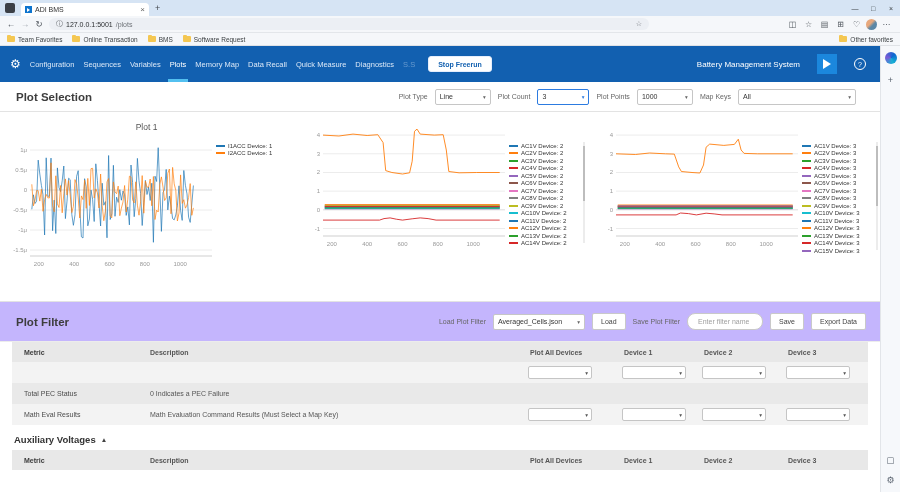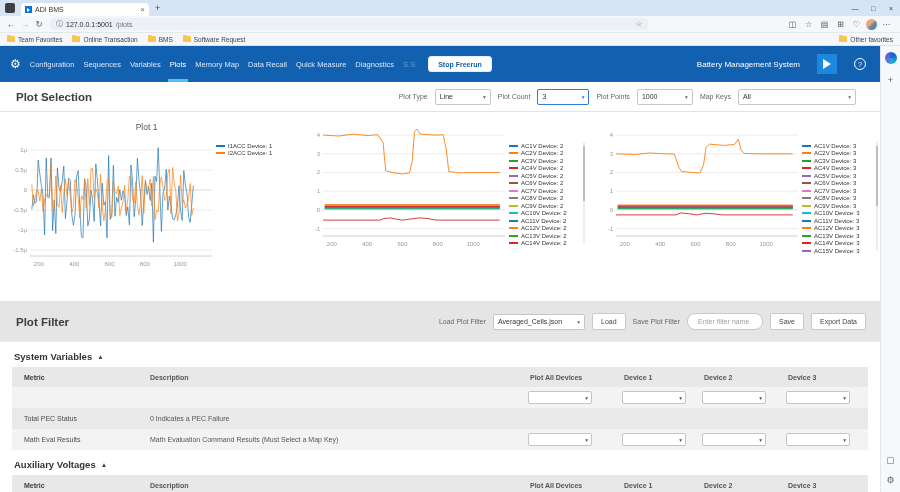--- a/index.html
+++ b/index.html
@@ -88,21 +88,21 @@
   .plot-region { width:293px; position:relative; }
   .plot-title { text-align:center; font-size:8.5px; color:#555; padding-top:10px; height:20px; }
   .legend { position:absolute; left:216px; top:30px; width:76px; overflow:hidden; }
   .lrow { display:flex; align-items:center; gap:3px; height:7.5px; }
   .lswatch { width:9px; height:2px; flex:0 0 auto; }
   .lname { font-size:6px; color:#333; white-space:nowrap; overflow:hidden; }
   .lscroll { position:absolute; right:0; top:0; width:2px; height:96%; background:#ececec; }
   .lscroll::after { content:""; position:absolute; top:4%; left:0; width:2px; height:55%; background:#bdbdbd; }
 
   
-  .plotfilter { position:absolute; top:302px; left:0; width:880px; height:40px; background:#e5e5e5;
+  .plotfilter { position:absolute; top:302px; left:0; width:880px; height:40px; background:#c4b5fd;
                 border-bottom:1px solid #ececec; display:flex; align-items:center; padding:0 14px 0 16px; }
   .fcontrols { margin-left:auto; display:flex; align-items:center; gap:7px; }
   .btn { height:17px; background:#fff; border:1px solid #c9c9c9; border-radius:2px; font-size:7px;
          color:#444; display:flex; align-items:center; padding:0 8px; }
   .finput { height:17px; width:76px; border:1px solid #c9c9c9; border-radius:8px; font-size:7px;
          color:#444; padding:0 10px; font-family:"Liberation Sans", sans-serif; }
   .finput::placeholder { color:#a0a0a0; }
 
   
   .sections { position:absolute; top:342px; left:0; width:880px; height:150px; overflow:hidden; background:#fff; }
@@ -477,24 +477,20 @@
       </div>
       <div class="btn">Load</div>
       <span class="ctrl-label">Save Plot Filter</span>
       <input class="finput" placeholder="Enter filter name" style="">
       <div class="btn">Save</div>
       <div class="btn">Export Data</div>
     </div>
   </div>
 
   <div class="sections" id="sections-root">
-      <div class="sechdr">
-        <span>System Variables</span>
-        <span class="collapse-caret">▲</span>
-      </div>
       <div class="ftable">
         <div class="grid-row thead">
           <div class="c-metric">Metric</div>
           <div class="c-desc">Description</div>
           <div class="c-desc">Plot All Devices</div>
           <div class="c-desc">Device 1</div>
           <div class="c-desc">Device 2</div>
           <div class="c-desc">Device 3</div>
         </div>
         <div class="grid-row trow" style="background: rgb(243, 243, 243);">

